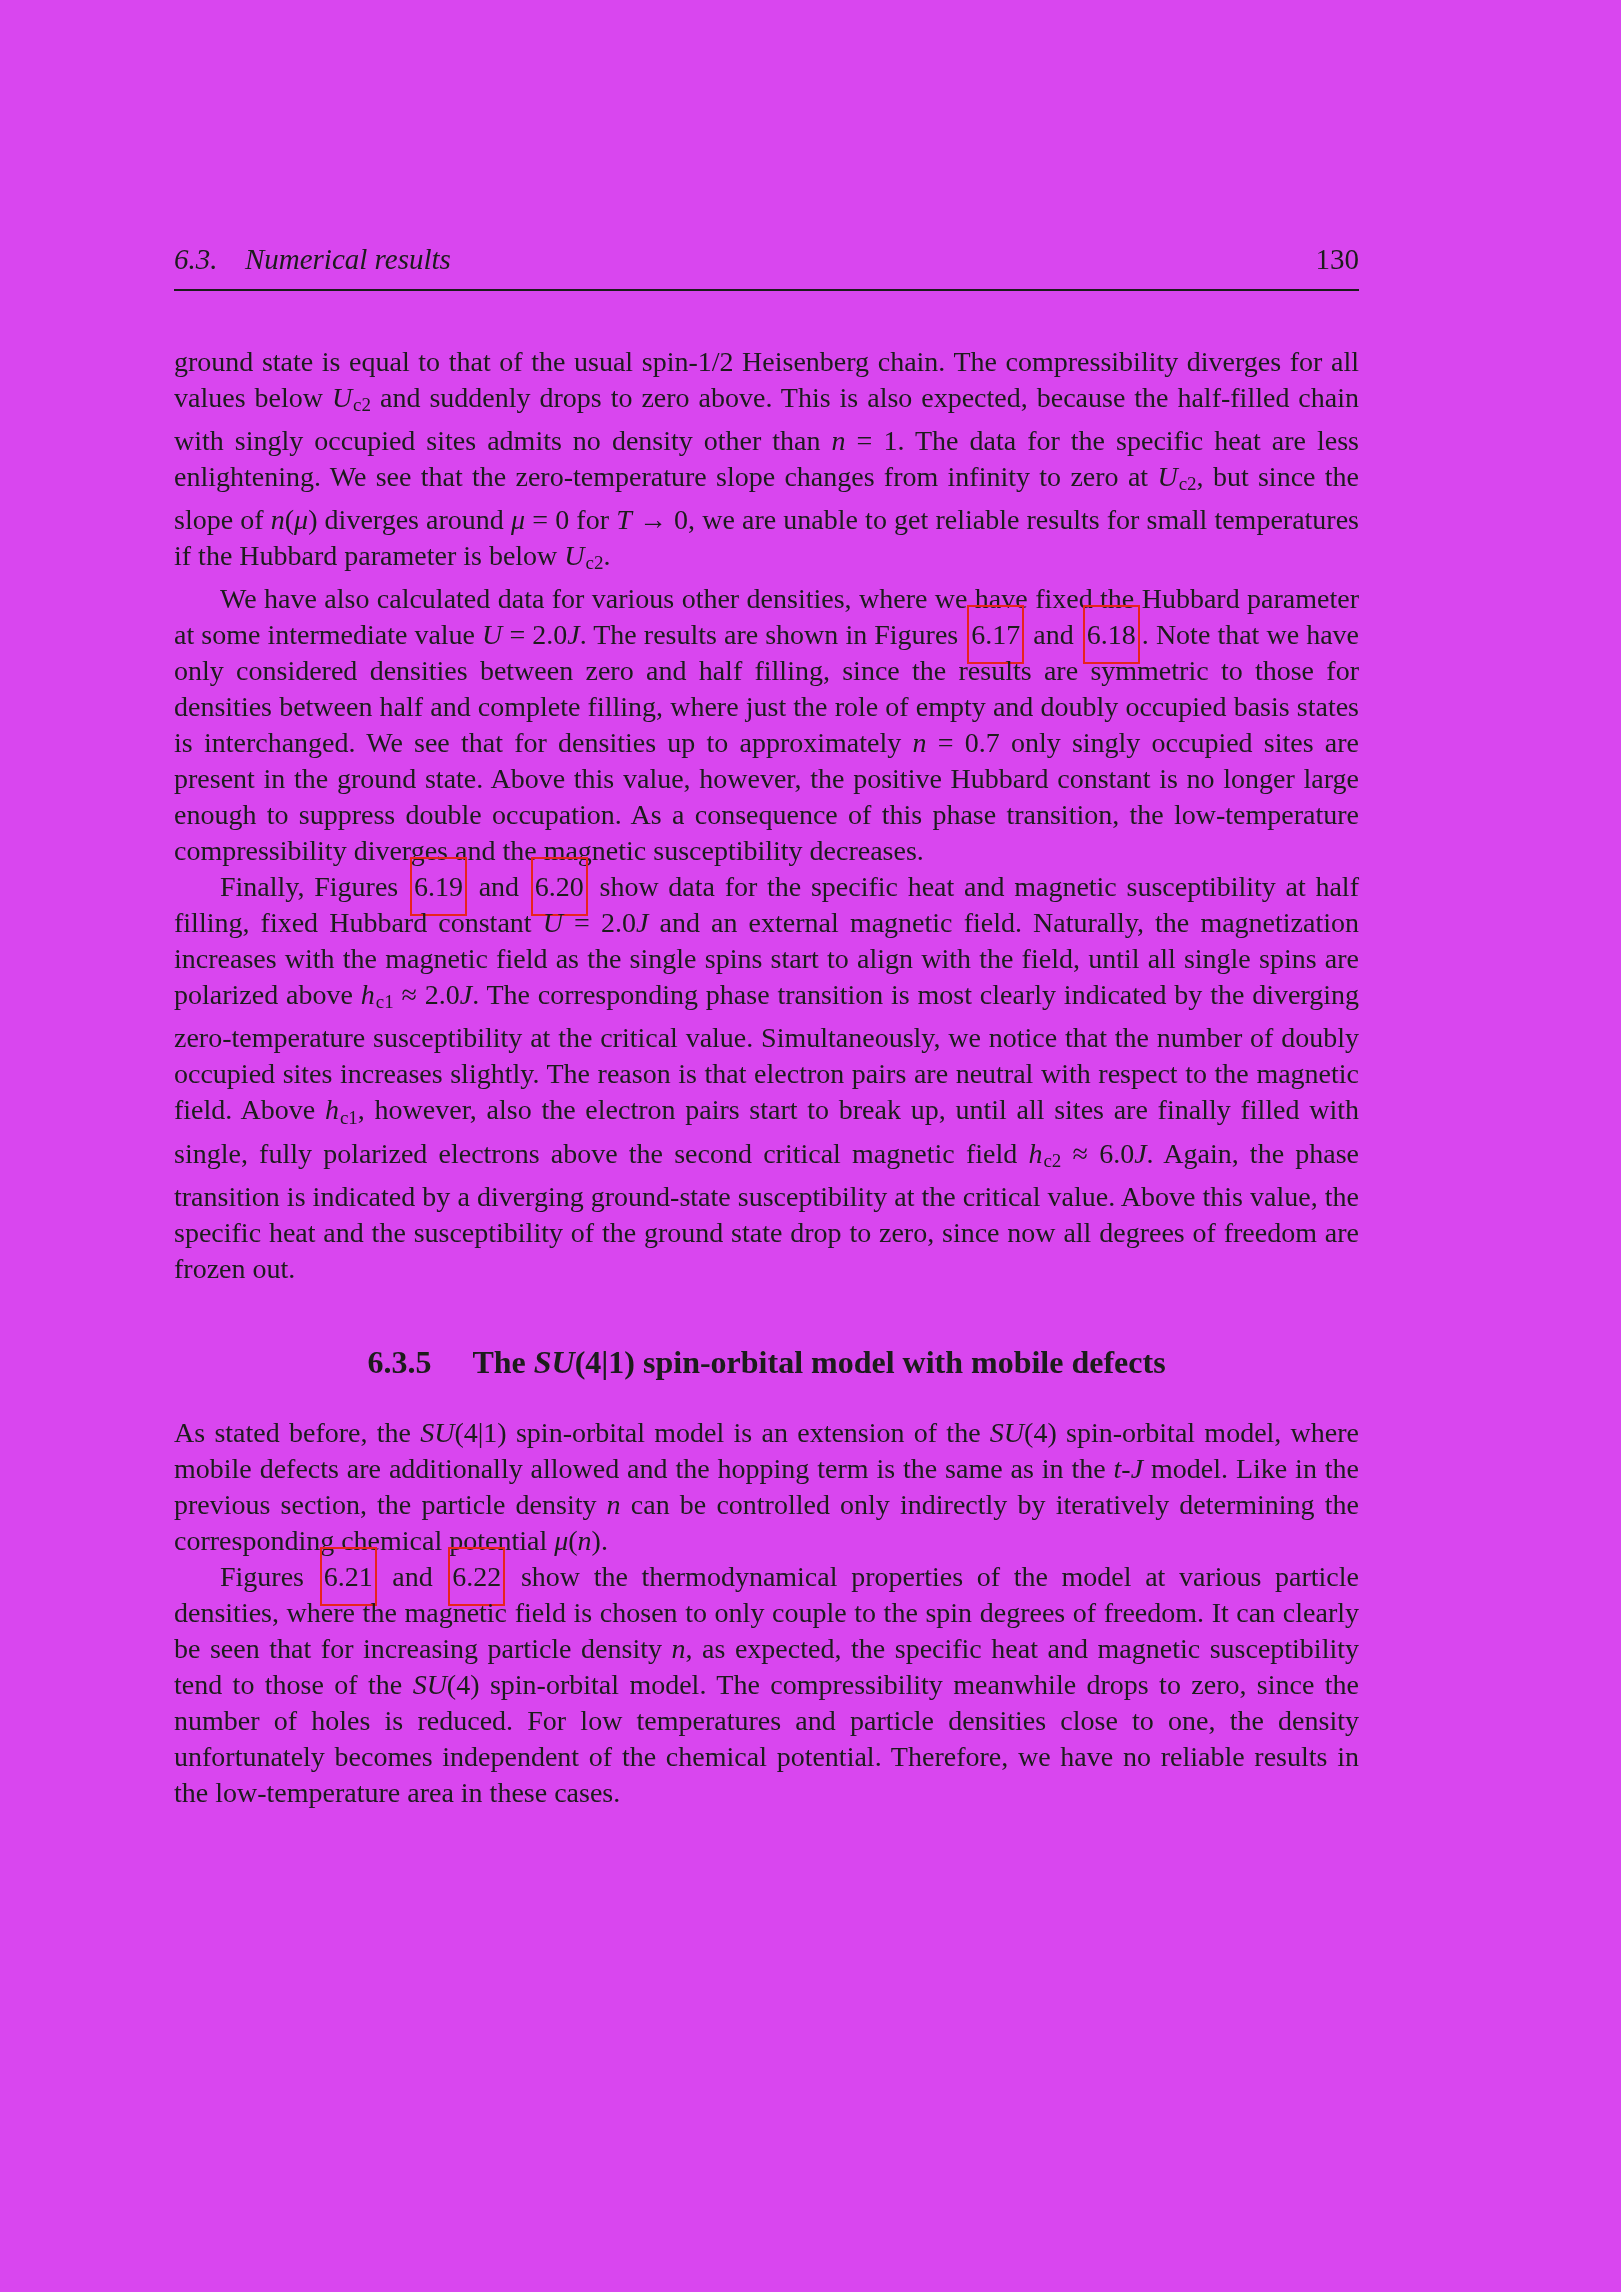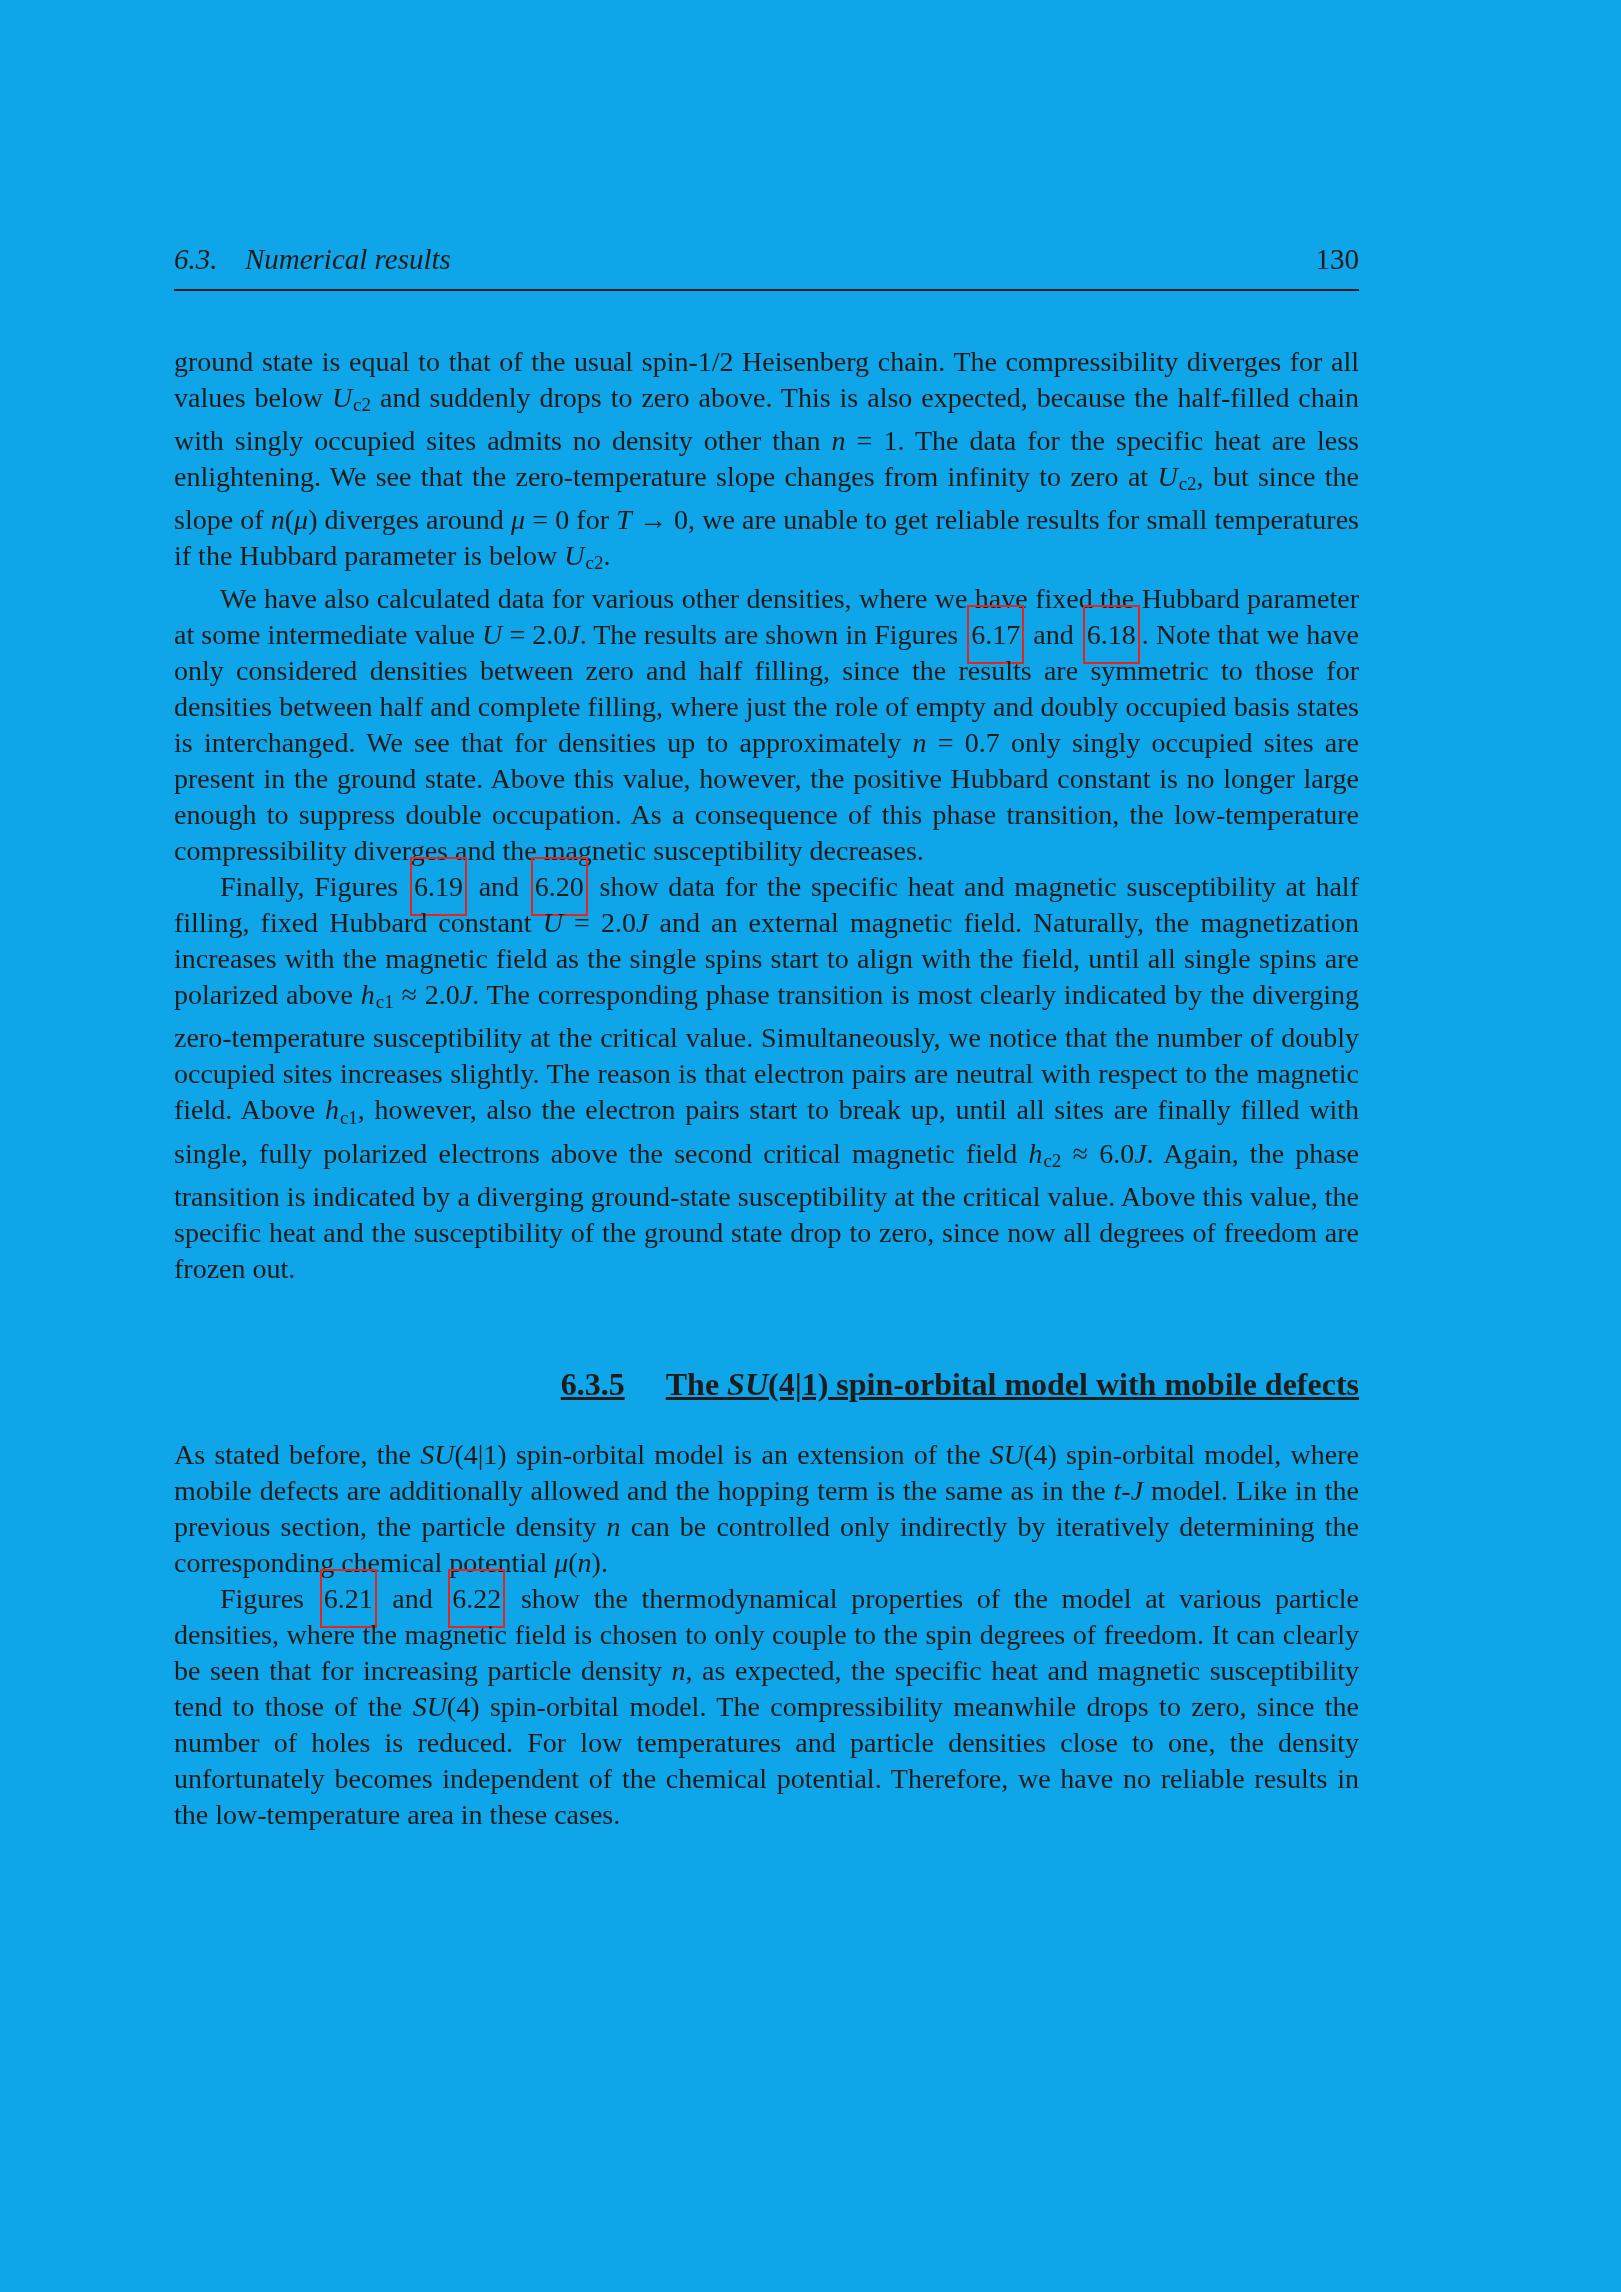--- a/index.html
+++ b/index.html
@@ -1,19 +1,19 @@
 <!DOCTYPE html>
 <html style="--link-red: #e8241c;"><head>
 <meta charset="utf-8">
 <style>
   html,body{margin:0;padding:0;background:#e9e9e9;}
   .page{
     position:relative;
     width:1621px;height:2293px;
-    background:#0ea5e9;
+    background:#d946ef;
     color:#1c1c1c;
     font-family:"Liberation Serif", serif;
     overflow:hidden;
   }
   .content{
     position:absolute;
     left:174px;top:243px;
     width:1185px;
   }
   .running-header{
@@ -28,27 +28,26 @@
   .header-sec{margin-right:27.4px;}
   .body-text{
     margin-top:53px;
     font-size:28px;
     line-height:36px;
     text-align:justify;
   }
   p.para{margin:0;}
   p.para.indent{text-indent:46px;}
   .section-heading{
-    margin-top:77px;
+    margin-top:55px;
     margin-bottom:33px;
     font-size:32px;
     font-weight:bold;
     line-height:1.25;
-    text-align:right;
-    text-decoration:underline;
+    text-align:center;
   }
   .heading-number{margin-right:41px;}
   .seg-t{font-style:normal;}
   .seg-i{font-style:italic;}
   .seg-sub{
     font-size:68%;
     vertical-align:-0.22em;
     margin-left:1px;
   }
   .seg-link{

